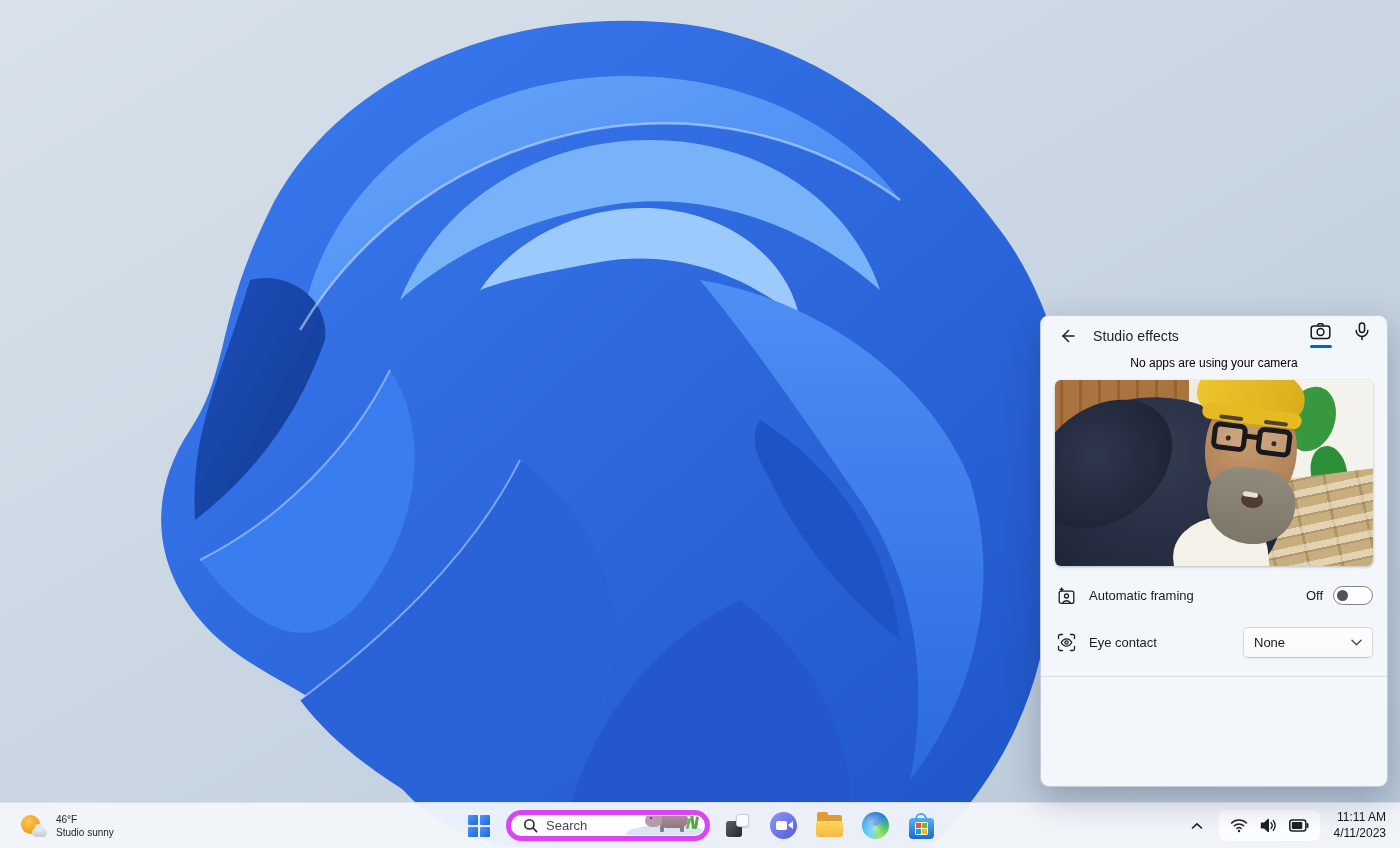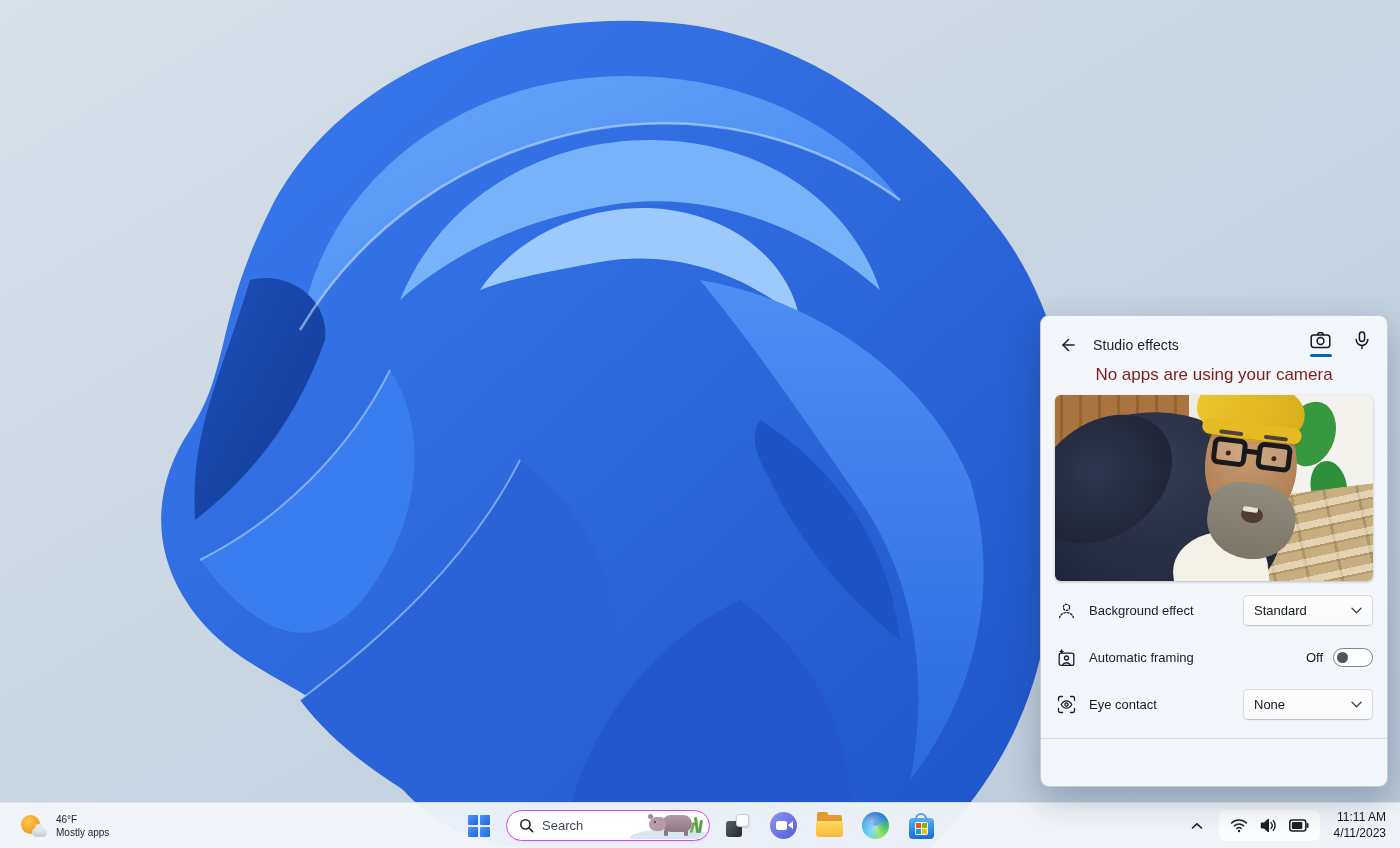--- a/index.html
+++ b/index.html
@@ -7,28 +7,28 @@
   body { font-family:"Liberation Sans","DejaVu Sans",sans-serif; }
 
   .desktop { position:relative; width:1400px; height:848px; overflow:hidden;
     background:linear-gradient(150deg,#d8e1ea 0%,#ccd8e4 40%,#b9c8d8 100%); }
   .wallpaper { position:absolute; inset:0; }
 
   
   .panel { position:absolute; left:1040px; top:315px; width:348px; height:472px;
     background:#f3f6fb; border:1px solid rgba(125,138,155,.38); border-radius:9px;
     box-shadow:0 12px 34px rgba(25,40,65,.28); z-index:5; }
-  .panel-header { display:flex; align-items:center; padding:15px 18px 2px 16px; }
+  .panel-header { display:flex; align-items:center; padding:6px 18px 2px 16px; }
   .back-button { width:20px; height:20px; display:flex; align-items:center; justify-content:center; cursor:pointer; }
   .panel-title { margin-left:16px; font-size:14px; color:#191d24; letter-spacing:.1px; }
   .header-tabs { margin-left:auto; display:flex; align-items:flex-start; gap:24px; }
   .tab { position:relative; padding-bottom:8px; cursor:pointer; display:flex; justify-content:center; }
   .tab-underline { position:absolute; bottom:0; left:50%; transform:translateX(-50%);
     width:22px; height:3px; border-radius:2px; }
-  .status-text { text-align:center; font-size:17px; color:#7f1d1d; margin:5px 0 10px; }
+  .status-text { text-align:center; font-size:12px; color:#000000; margin:5px 0 10px; }
 
   .preview { position:relative; margin:0 14px; height:186px; border-radius:6px; overflow:hidden;
     background:#e9e3d8; box-shadow:0 1px 3px rgba(0,0,0,.25); }
   .pv { position:absolute; }
   .pv-wood { left:-8px; top:-8px; width:190px; height:105px; transform:rotate(-3deg);
     background:repeating-linear-gradient(93deg,#a9743f 0 16px,#96622f 16px 19px); }
   .pv-wall-mid { left:134px; top:0; width:90px; height:125px; background:#f0ebe2; }
   .pv-plant1 { left:-14px; top:66px; width:52px; height:52px; border-radius:50%; background:#5f9c43; }
   .pv-plant2 { left:6px; top:102px; width:36px; height:36px; border-radius:50%; background:#85bb60; }
   .pv-plant3 { left:-10px; top:136px; width:46px; height:46px; border-radius:50%; background:#4a8838; }
@@ -94,21 +94,21 @@
     background:linear-gradient(#e8ecf0,#c3cbd3); }
   .weather-cloud::before { content:""; position:absolute; left:3px; top:-4px; width:8px; height:8px;
     border-radius:50%; background:#e3e8ee; }
   .weather-text { font-size:10px; color:#20262e; line-height:1.3; }
   .weather-temp { font-weight:400; }
   .taskbar-center { position:absolute; left:50%; top:0; bottom:0; transform:translateX(-50%);
     display:flex; align-items:center; gap:8px; }
   .tb-btn { width:38px; height:38px; border-radius:5px; display:flex; align-items:center; justify-content:center; cursor:pointer; }
   .start-grid { display:grid; grid-template-columns:10px 10px; grid-template-rows:10px 10px; gap:2px; }
   .start-grid div { background:linear-gradient(135deg,#4b97f8,#1f66e0); border-radius:1px; }
-  .search-pill { position:relative; width:204px; height:31px; background:#ffffff; border:1px solid #d946ef;
+  .search-pill { position:relative; width:204px; height:31px; background:#ffffff; border:5px solid #d946ef;
     border-radius:16px; display:flex; align-items:center; padding-left:12px; cursor:pointer;
     box-shadow:0 1px 2px rgba(0,0,0,.07); }
   .search-input { border:none; outline:none; background:transparent; width:96px; margin-left:8px;
     font-size:13px; color:#3f4855; font-family:inherit; }
   .search-input::placeholder { color:#3f4855; opacity:1; }
   .search-art { position:absolute; right:1px; top:1px; bottom:1px; width:78px;
     border-radius:0 15px 15px 0; overflow:hidden; }
   .mound { position:absolute; right:-6px; bottom:-8px; width:84px; height:18px; border-radius:50%;
     background:#d9e6f1; }
   .hippo-body { position:absolute; right:16px; bottom:7px; width:30px; height:17px; border-radius:9px;
@@ -252,37 +252,20 @@
         <div class="pv-lens l1"></div>
         <div class="pv-lens l2"></div>
         <div class="pv-bridge"></div>
         <div class="pv-eye e1"></div>
         <div class="pv-eye e2"></div>
       </div>
     </div>
 
     <div class="rows">
 
-      <div class="row">
-        <div class="row-icon">
-          <svg width="19" height="18" viewBox="0 0 19 18" fill="none" stroke="#1b1f26" stroke-width="1.3" stroke-linecap="round">
-            <circle cx="9.5" cy="5.4" r="3.1" stroke-dasharray="1.6 1.7"></circle>
-            <path d="M2.6 15.6 a7,6 0 0 1 13.8 0" stroke-dasharray="1.6 1.7"></path>
-          </svg>
-        </div>
-        <div class="row-label">Background effect</div>
-        <div class="row-control">
-          <div class="dropdown">
-            <span>Standard</span>
-            <svg width="11" height="7" viewBox="0 0 11 7" fill="none" stroke="#45494f" stroke-width="1.4" stroke-linecap="round" stroke-linejoin="round">
-                <path d="M1 1.3 L5.5 5.7 L10 1.3"></path>
-              </svg>
-          </div>
-        </div>
-      </div>
 
       <div class="row">
         <div class="row-icon">
           <svg width="19" height="18" viewBox="0 0 19 18" fill="none" stroke="#1b1f26" stroke-width="1.3" stroke-linecap="round" stroke-linejoin="round">
             <rect x="2.2" y="4.2" width="14.6" height="12.2" rx="2"></rect>
             <circle cx="9.5" cy="9" r="2"></circle>
             <path d="M5.6 16 a4.2,3.6 0 0 1 7.8 0"></path>
             <path d="M4.6 1 v3 M3.1 2.5 h3"></path>
           </svg>
         </div>
@@ -326,21 +309,21 @@
 
   <div class="taskbar">
 
     <div class="weather">
       <div class="weather-icon">
         <div class="weather-sun"></div>
         <div class="weather-cloud"></div>
       </div>
       <div class="weather-text">
         <div class="weather-temp">46°F</div>
-        <div>Mostly apps</div>
+        <div>Studio sunny</div>
       </div>
     </div>
 
     <div class="taskbar-center">
       <div class="tb-btn">
         <div class="start-grid">
           <div></div>
             <div></div>
             <div></div>
             <div></div>

